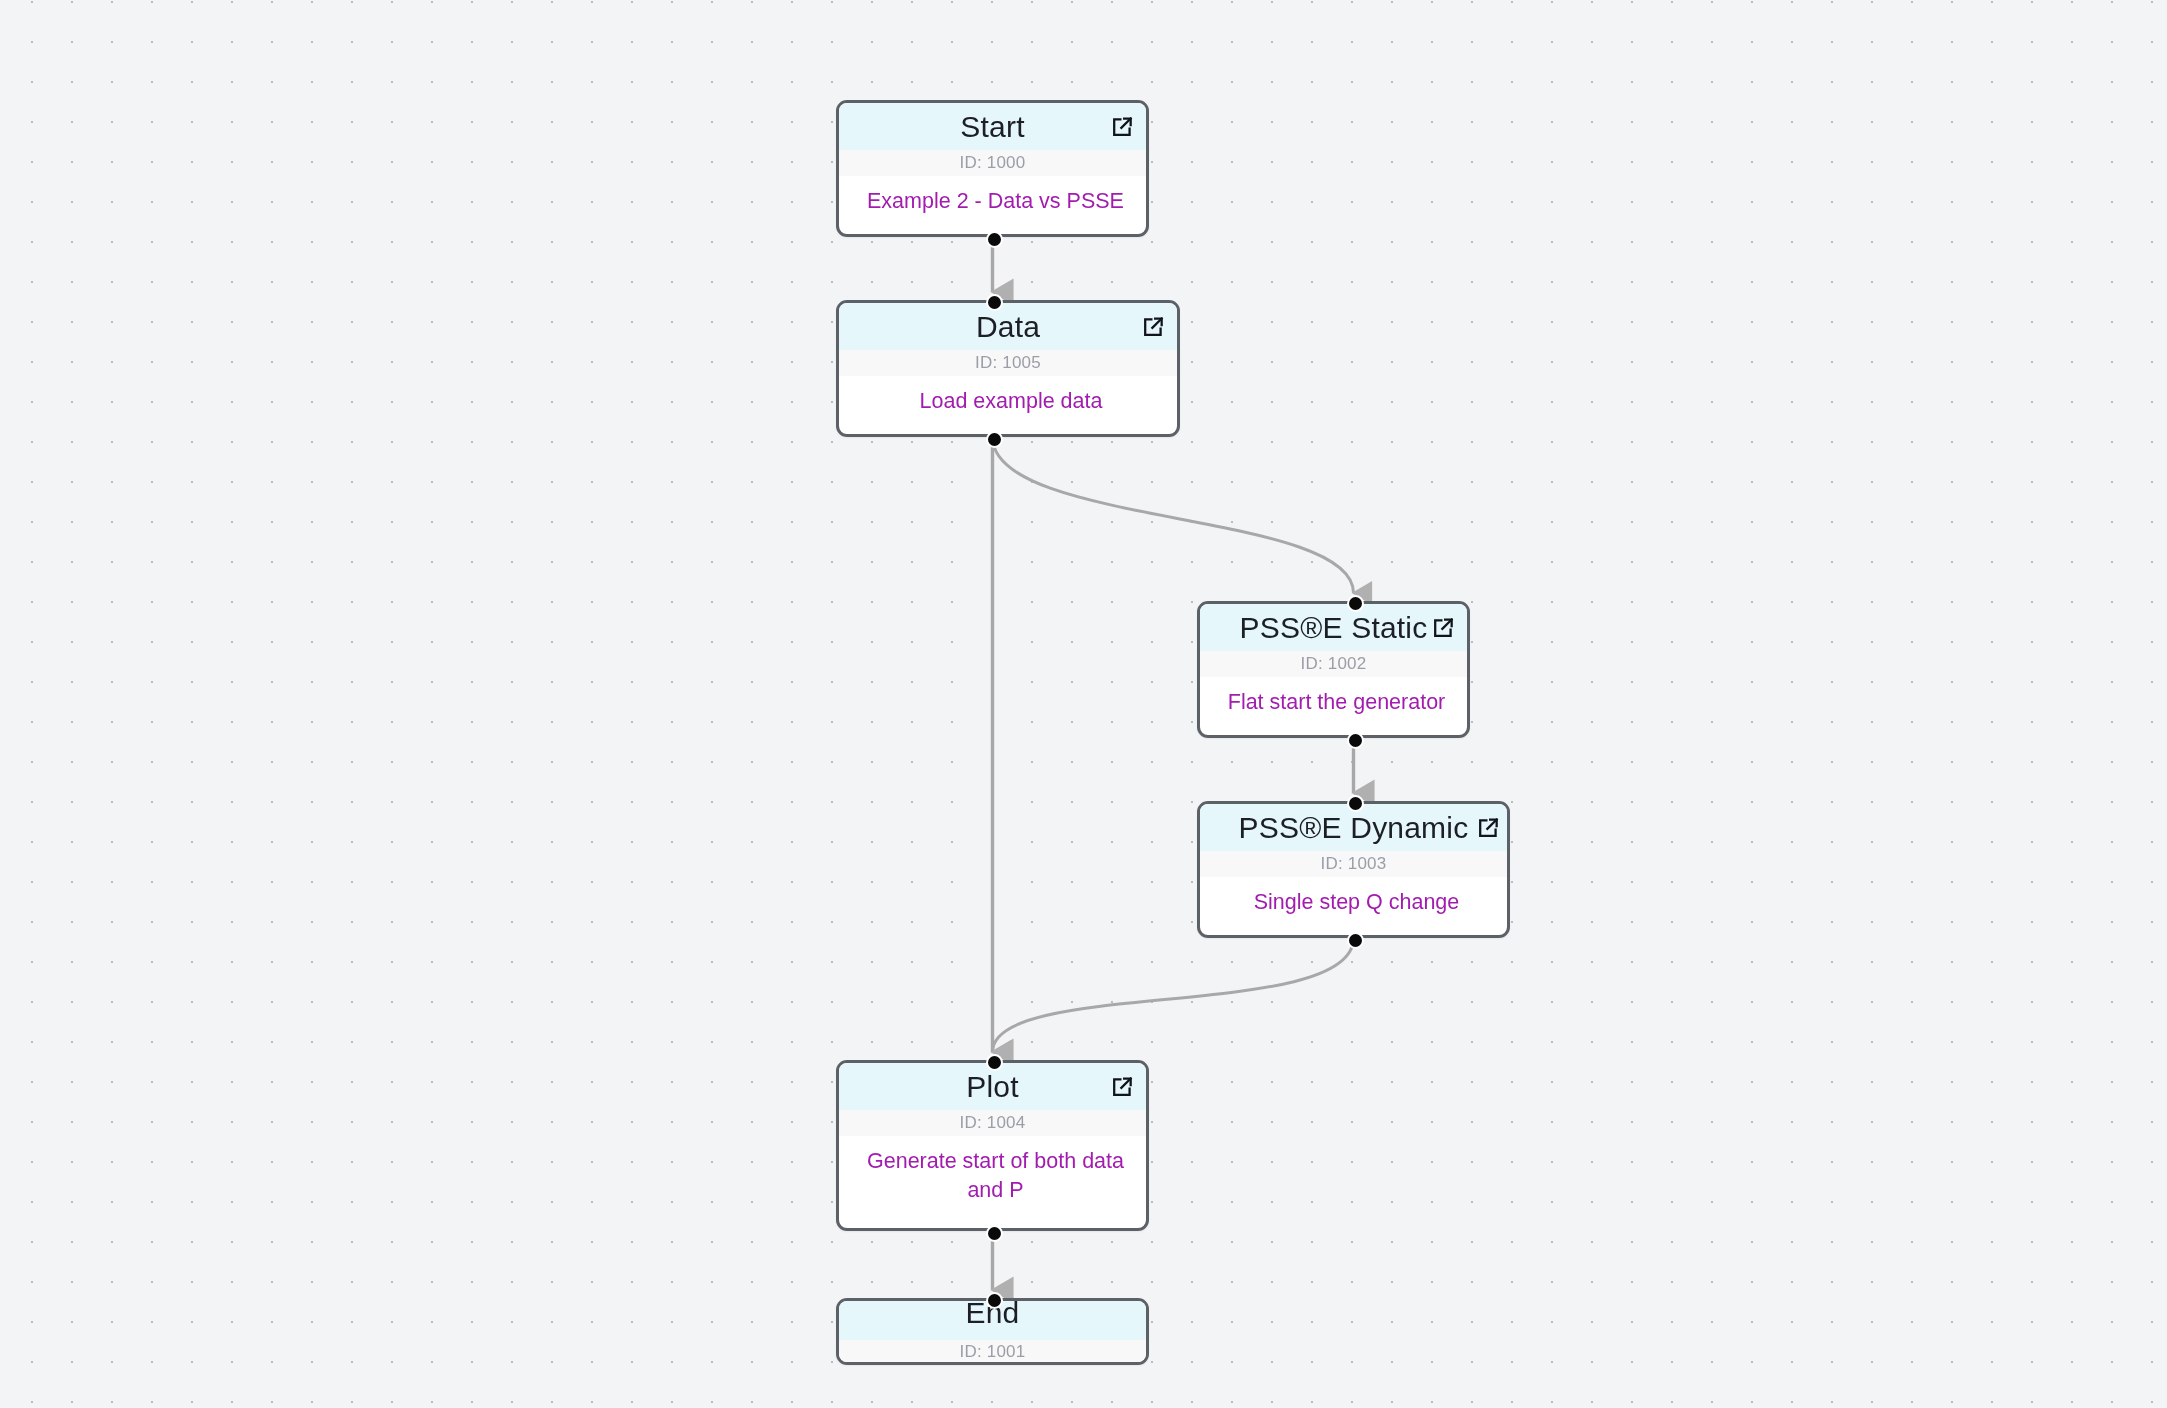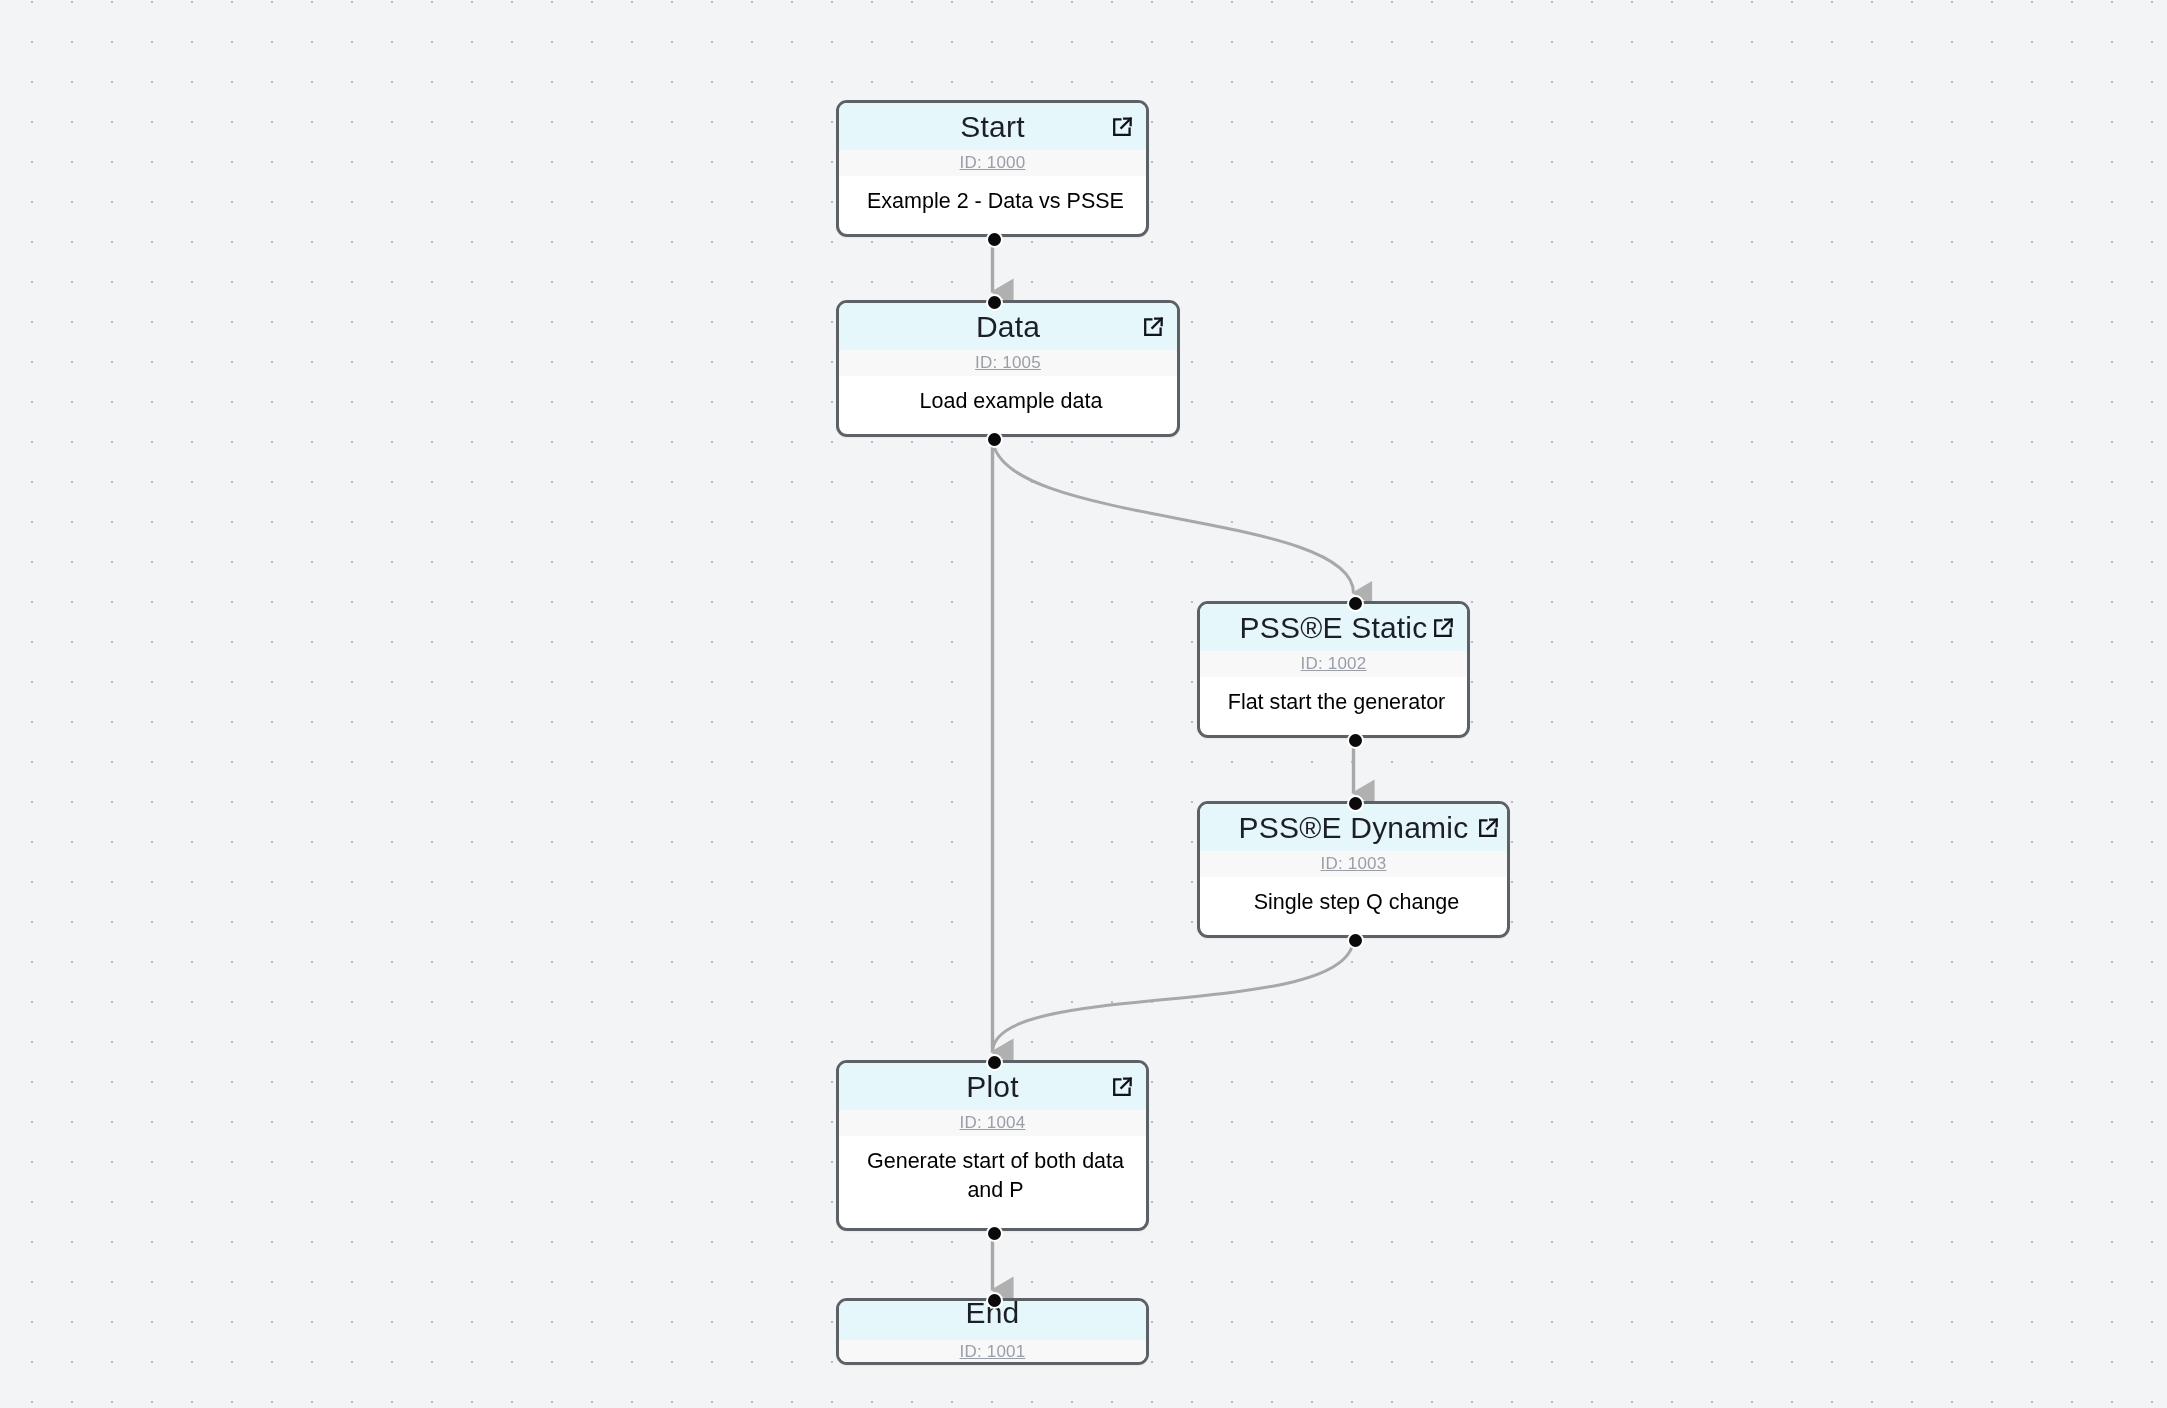--- a/index.html
+++ b/index.html
@@ -67,28 +67,27 @@
   }
   .node-id {
     background: #f8f8f8;
     height: 26px;
     display: flex;
     align-items: center;
     justify-content: center;
     font-size: 17px;
     color: #9a9ea6;
     letter-spacing: 0.2px;
-    text-decoration: underline;
   }
   .node-body {
     background: #ffffff;
     padding: 11px 8px 0 14px;
     text-align: center;
     font-size: 21.5px;
-    color: #000000;
+    color: #a21caf;
     line-height: 1.35;
     box-sizing: border-box;
   }
 
   .handle {
     position: absolute;
     width: 13px;
     height: 13px;
     margin-left: -6.5px;
     margin-top: -6.5px;

